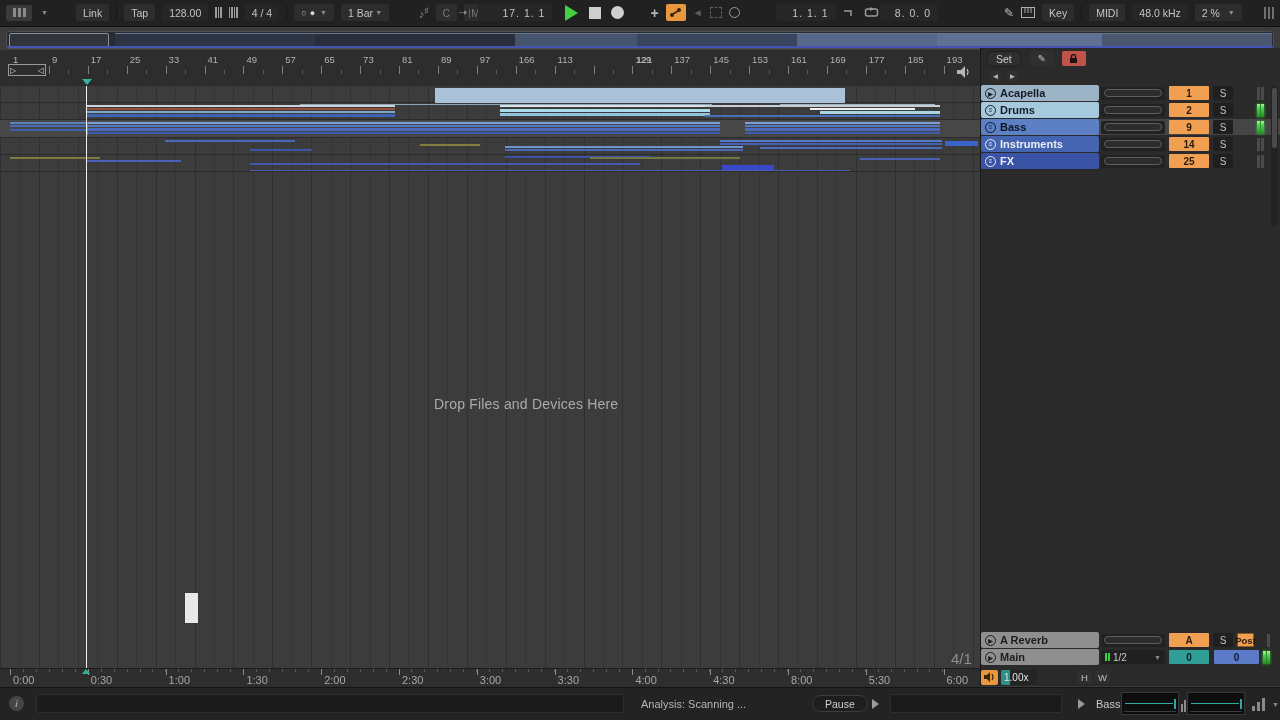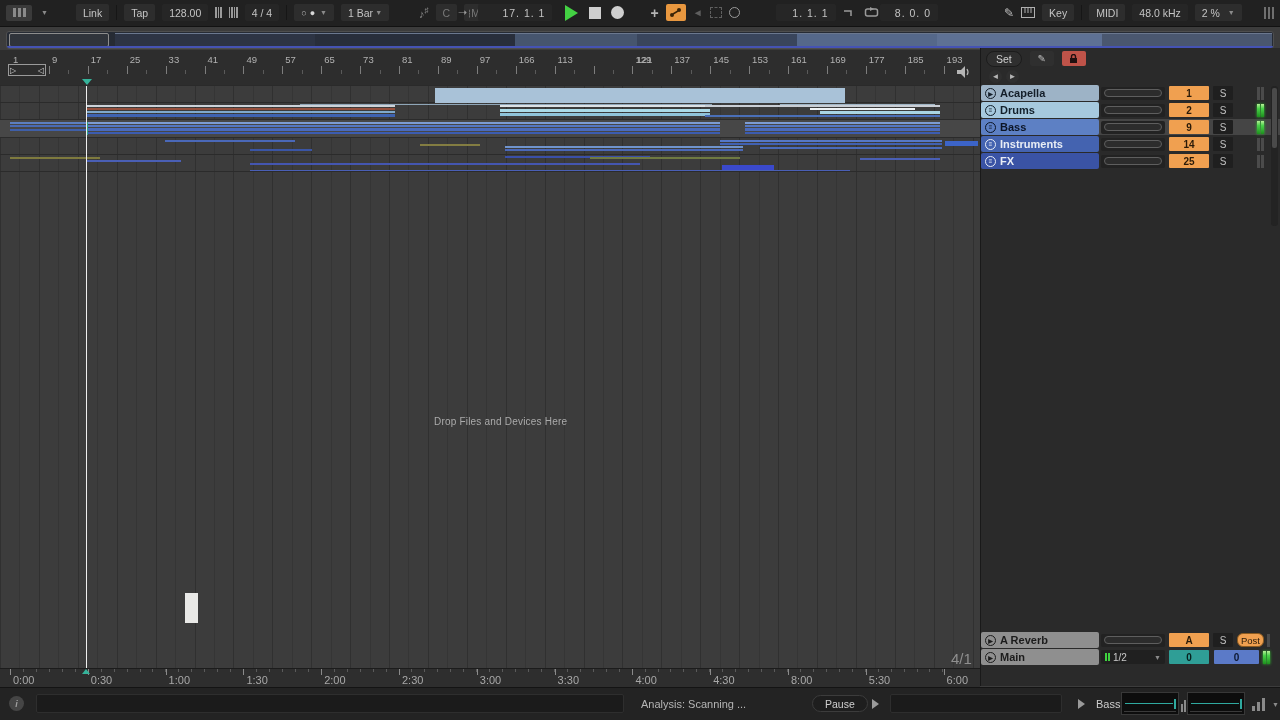--- a/index.html
+++ b/index.html
@@ -55,21 +55,21 @@
     left:0; top:85px; width:980px; height:583px; overflow:hidden;
     background:
       repeating-linear-gradient(90deg,#303030 0px,#303030 1px,transparent 1px,transparent 38.9px),
       repeating-linear-gradient(90deg,#353535 0px,#353535 1px,transparent 1px,transparent 19.45px),
       #3c3c3c;
     border-top:1px solid #2a2a2a;
   }
   #row-seps { position:absolute; left:0; top:0; width:100%; height:87px;
     background:repeating-linear-gradient(180deg,transparent 0 16.2px,#2b2b2b 16.2px 17.2px); }
   .clip { position:absolute; }
-  #drop-hint { position:absolute; left:434px; top:310px; font-size:10px; color:#ababab; letter-spacing:.2px;margin-top:20px; }
+  #drop-hint { position:absolute; left:434px; top:310px; font-size:14px; color:#ababab; letter-spacing:.2px; }
   #loop-readout { position:absolute; left:951px; top:564px; font-size:15px; color:#8f8f8f; }
   #playhead { position:absolute; left:86px; top:0; width:1px; height:583px; background:#efefef; }
   #ph-tri-top { left:82px; top:79px; width:0; height:0; border-left:5px solid transparent; border-right:5px solid transparent; border-top:6px solid #35b39a; z-index:5; }
 
   
   #panel { left:980px; top:48px; width:300px; height:638px; background:#2a2a2a; border-left:1px solid #191919; }
   #set-row { position:absolute; left:5px; top:3px; display:flex; gap:8px; }
   #set-btn { background:#2f2f2f; border:1px solid #1c1c1c; border-radius:9px; padding:1px 9px; font-size:10.5px; color:#cfcfcf; }
   .mini-btn { width:24px; height:15px; border-radius:2px; background:#2f2f2f; display:flex; align-items:center; justify-content:center; font-size:10px; color:#bdbdbd; }
   .mini-btn.red { background:#bf5349; color:#1c1c1c; }
@@ -81,21 +81,21 @@
   .circle-icon { width:11px; height:11px; min-width:11px; border:1px solid currentColor; border-radius:50%; font-size:6px; display:flex; align-items:center; justify-content:center; }
   .t-slider { position:absolute; left:120px; width:64px; height:13px; background:#222222; border-radius:2px; }
   .t-slider i { position:absolute; left:3px; top:2.5px; width:58px; height:8px; border:1px solid #5e5e5e; border-radius:4px; background:#2c2c2c; }
   .t-arm { position:absolute; left:188px; width:40px; height:14px; background:#f0a050; color:#2a1a08; font-size:10px; font-weight:bold; display:flex; align-items:center; justify-content:center; border-radius:1px; }
   .t-solo { position:absolute; left:232px; width:20px; height:14px; background:#1f1f1f; color:#c0c0c0; font-size:10px; display:flex; align-items:center; justify-content:center; border-radius:1px; }
   .t-meter { position:absolute; left:276px; display:flex; gap:1px; }
   .t-meter i { width:3px; height:13px; background:#4b4b4b; }
   .t-meter i.on { background:linear-gradient(180deg,#b9f09a 0%,#4ad24a 35%,#1d8f1d 100%); box-shadow:0 0 3px #3c3; }
   .row-sel { background:#454545; }
 
-  .post-btn { position:absolute; left:256px; width:27px; height:14px; background:#f0a050; color:#2a1a08; font-size:9.5px; font-weight:normal; display:flex; align-items:center; justify-content:center; border:1px solid #8a5a20; border-radius:6px; }
+  .post-btn { position:absolute; left:256px; width:17px; height:14px; background:#f0a050; color:#2a1a08; font-size:9.5px; font-weight:bold; display:flex; align-items:center; justify-content:center; border:1px solid #8a5a20; border-radius:1px; }
   .q-box { position:absolute; left:120px; width:64px; height:14px; background:#202020; border-radius:2px; display:flex; align-items:center; gap:3px; padding:0 4px; font-size:10px; color:#c8c8c8; }
   .green-pause { display:flex; gap:1px; }
   .green-pause i { width:2px; height:8px; background:#3fd13f; }
   .val-teal { position:absolute; left:188px; width:40px; height:14px; background:#2f9e96; color:#07201d; font-size:10px; font-weight:bold; display:flex; align-items:center; justify-content:center; border-radius:1px; }
   .val-blue { position:absolute; left:233px; width:45px; height:14px; background:#5b7ac8; color:#0c1730; font-size:10px; font-weight:bold; display:flex; align-items:center; justify-content:center; border-radius:1px; }
 
   #zoom-row { position:absolute; left:0px; top:620px; width:300px; height:18px; display:flex; align-items:center; gap:3px; }
   #met-btn { width:17px; height:15px; background:#e8973f; border-radius:2px; display:flex; align-items:center; justify-content:center; }
   #zoom-val { width:36px; height:15px; background:linear-gradient(90deg,#2e8f86 0 9px,#242424 9px); color:#e2e2e2; font-size:10px; display:flex; align-items:center; padding-left:3px; border-radius:2px; }
   .hw-btn { width:15px; height:14px; background:#2f2f2f; color:#c0c0c0; font-size:9.5px; display:flex; align-items:center; justify-content:center; border-radius:2px; }
@@ -530,20 +530,32 @@
         <span class="caret" style="margin-left:auto">▼</span>
       </div>
     <div class="val-teal">0</div>
     <div class="val-blue">0</div>
     <div class="t-meter" style="left:282px">
         <i class="on"></i>
         <i class="on"></i>
       </div>
   </div>
 
+  <div id="zoom-row">
+    <span id="met-btn">
+      <svg width="11" height="10" viewBox="0 0 11 10">
+          <polygon points="0,3 3,3 6,0 6,10 3,7 0,7" fill="#3a2408"></polygon>
+          <path d="M8 2 Q10 5 8 8" fill="none" stroke="#3a2408" stroke-width="1.2"></path>
+        </svg>
+    </span>
+    <span id="zoom-val">1.00x</span>
+    <span style="width:34px"></span>
+    <span class="hw-btn">H</span>
+    <span class="hw-btn">W</span>
+  </div>
 </div>
 
 <div id="time-ruler" class="abs">
   <div id="minor-ticks"></div>
   <div id="time-labels">
       <span class="time-label" style="left: 13px;">0:00</span>
       <div class="time-tick" style="left: 10px;"></div>
       <span class="time-label" style="left: 90.8px;">0:30</span>
       <div class="time-tick" style="left: 87.8px;"></div>
       <span class="time-label" style="left: 168.6px;">1:00</span>

